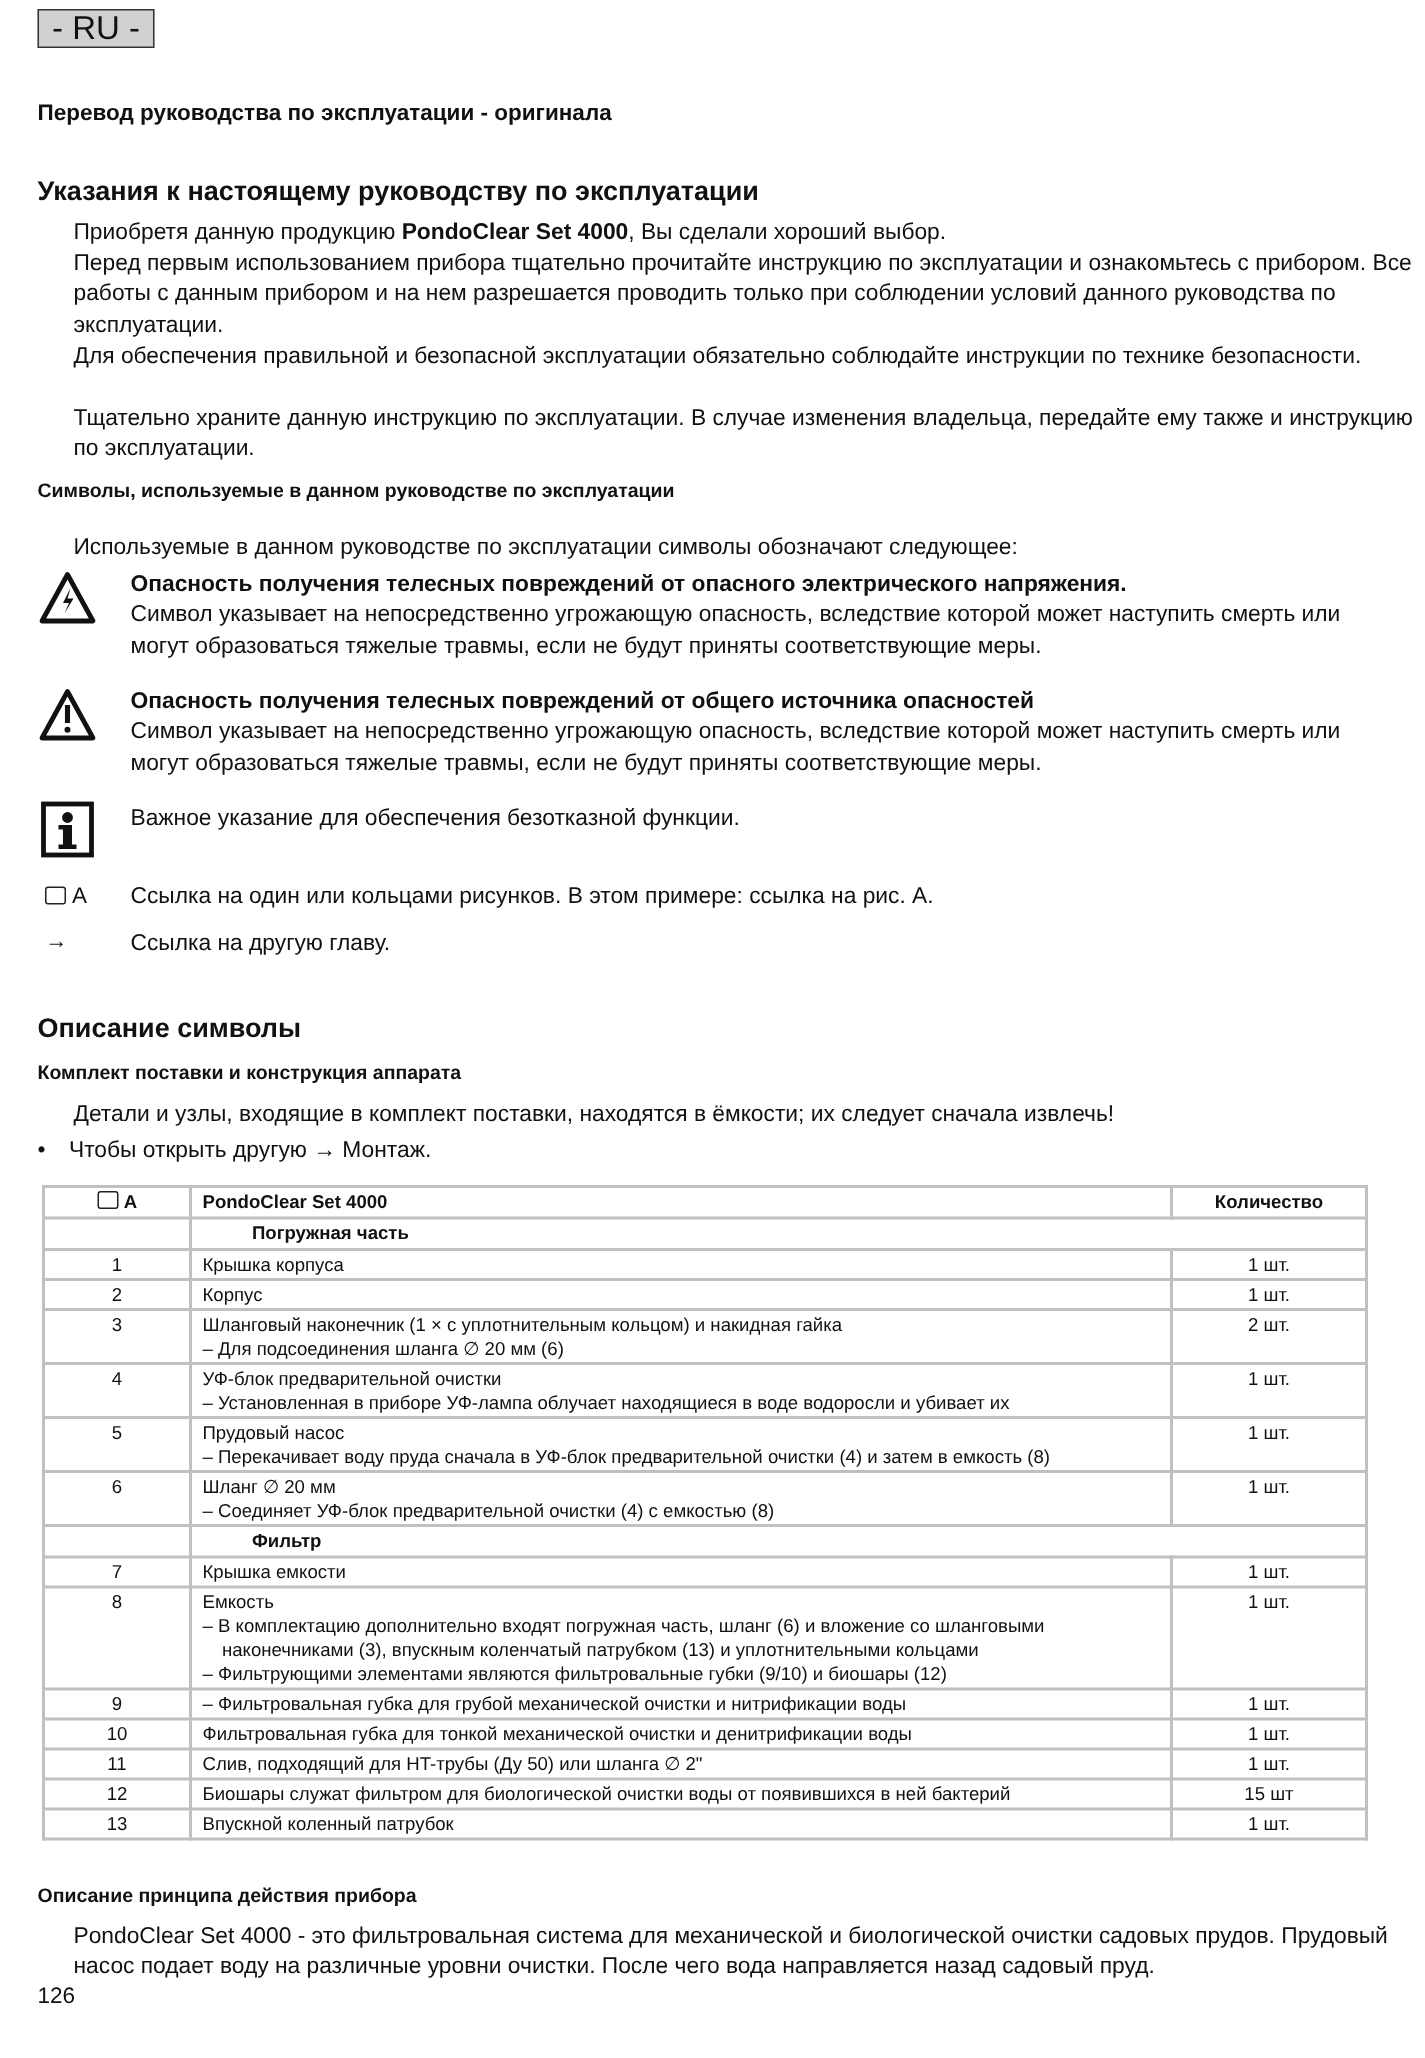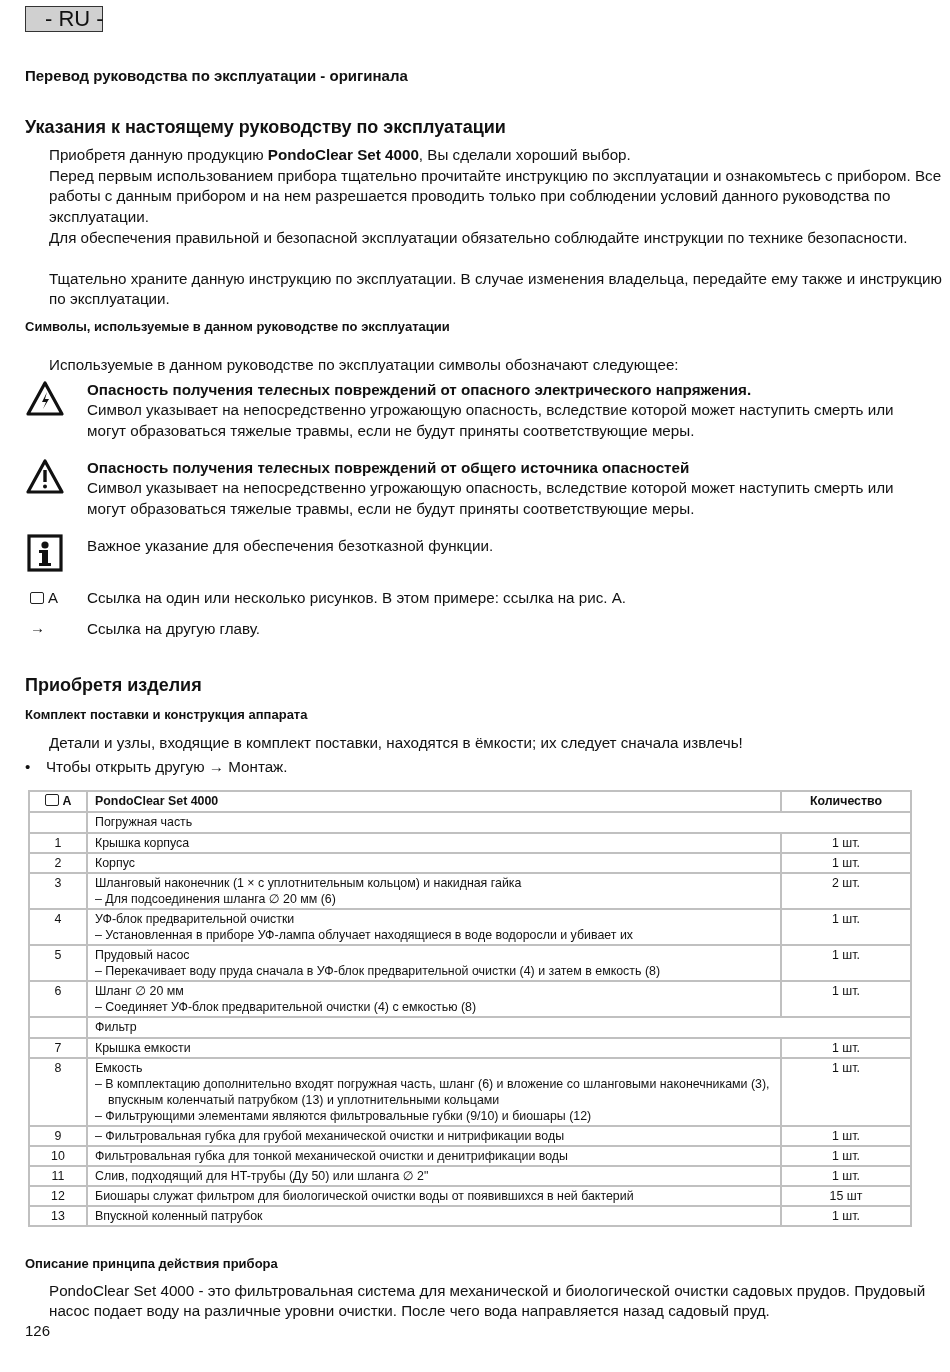--- a/index.html
+++ b/index.html
@@ -1,21 +1,21 @@
 <!DOCTYPE html>
 <html><head>
 <meta charset="utf-8">
 <style>
   html, body { margin: 0; padding: 0; background: #ffffff; }
   body { width: 950px; height: 1372px; position: relative; overflow: hidden;
          font-family: "Liberation Sans", sans-serif; color: #111; }
   .abs { position: absolute; }
   .lang-tag { left: 25px; top: 6px; width: 78px; height: 26px; background: #d0d0d0;
               border: 1px solid #333; box-sizing: border-box; font-size: 22px; line-height: 24px;
-              padding-left: 19px; white-space: pre; }
+              padding-left: 0; white-space: pre; text-align: center; }
   .subtitle { left: 25px; top: 67px; font-size: 15px; font-weight: bold; }
   .h1 { font-size: 18px; font-weight: bold; left: 25px; }
   .h2 { font-size: 13px; font-weight: bold; left: 25px; }
   .p { left: 25px; width: 900px; font-size: 15.2px; line-height: 20.3px; margin-left: 24px; }
   .p b { font-weight: bold; }
   .sym-row { left: 25px; width: 900px; }
   .sym-icon { position: absolute; left: 0; top: 0; }
   .sym-text { position: absolute; left: 62px; width: 840px; font-size: 15.2px; line-height: 20.3px; }
   .sym-text .t { font-weight: bold; }
   .ref-glyph { position: absolute; left: 5px; font-size: 15px; }
@@ -25,21 +25,21 @@
   .bullet-row .dot { position: absolute; left: 0; }
   .bullet-row .txt { position: absolute; left: 21px; white-space: nowrap; }
 
   table.parts { position: absolute; left: 28px; top: 790px; width: 884px; border-collapse: collapse;
                 font-size: 12.4px; }
   table.parts td, table.parts th { border: 2px solid #c0c0c0; padding: 1px 7px; vertical-align: top;
                 line-height: 16px; }
   table.parts th { font-weight: bold; text-align: left; height: 17px; }
   table.parts th.c1, table.parts td.c1 { width: 56px; text-align: center; padding: 1px 0; }
   table.parts th.c3, table.parts td.c3 { width: 106px; text-align: center; padding: 1px 11px; }
-  table.parts tr.grp td { font-weight: normal; height: 17px; }
+  table.parts tr.grp td { font-weight: bold; height: 17px; padding-left: 40px; }
   table.parts tr.simple td { height: 16px; }
   .note { padding-left: 13px; text-indent: -13px; }
   .page-num { left: 25px; top: 1322px; font-size: 15px; }
 </style>
 </head>
 <body>
 
 <div class="abs lang-tag">- RU -</div>
 <div class="abs subtitle">Перевод руководства по эксплуатации - оригинала</div>
 
@@ -85,29 +85,29 @@
         <rect x="2" y="2" width="32" height="34" fill="none" stroke="#111" stroke-width="3.2"></rect>
         <circle cx="18" cy="11" r="3.6" fill="#111"></circle>
         <path d="M12 16 H21 V29 H24 V32 H12 V29 H15 V19 H12 Z" fill="#111"></path>
       </svg>
   </span>
   <div class="sym-text" style="top:2px">Важное указание для обеспечения безотказной функции.</div>
 </div>
 
 <div class="abs sym-row" style="top:588px; height:22px">
   <span class="ref-glyph" style="top:1px"><span class="box-glyph"></span><span>A</span></span>
-  <div class="sym-text" style="top:0">Ссылка на один или несколько рисунков. В этом примере: ссылка на рис. A.</div>
+  <div class="sym-text" style="top:0">Ссылка на один или кольцами рисунков. В этом примере: ссылка на рис. A.</div>
 </div>
 
 <div class="abs sym-row" style="top:619px; height:22px">
   <span class="ref-glyph" style="top:0">→</span>
   <div class="sym-text" style="top:0">Ссылка на другую главу.</div>
 </div>
 
-<div class="abs h1" style="top:675px">Приобретя изделия</div>
+<div class="abs h1" style="top:675px">Описание символы</div>
 <div class="abs h2" style="top:707px">Комплект поставки и конструкция аппарата</div>
 <div class="abs p" style="top:733px">Детали и узлы, входящие в комплект поставки, находятся в ёмкости; их следует сначала извлечь!</div>
 <div class="abs bullet-row" style="top:758px; width:600px; height:20px">
   <span class="dot">•</span>
   <span class="txt"><span>Чтобы открыть другую </span><span>→</span><span> Монтаж.</span></span>
 </div>
 
 <table class="parts">
   <thead>
     <tr>

